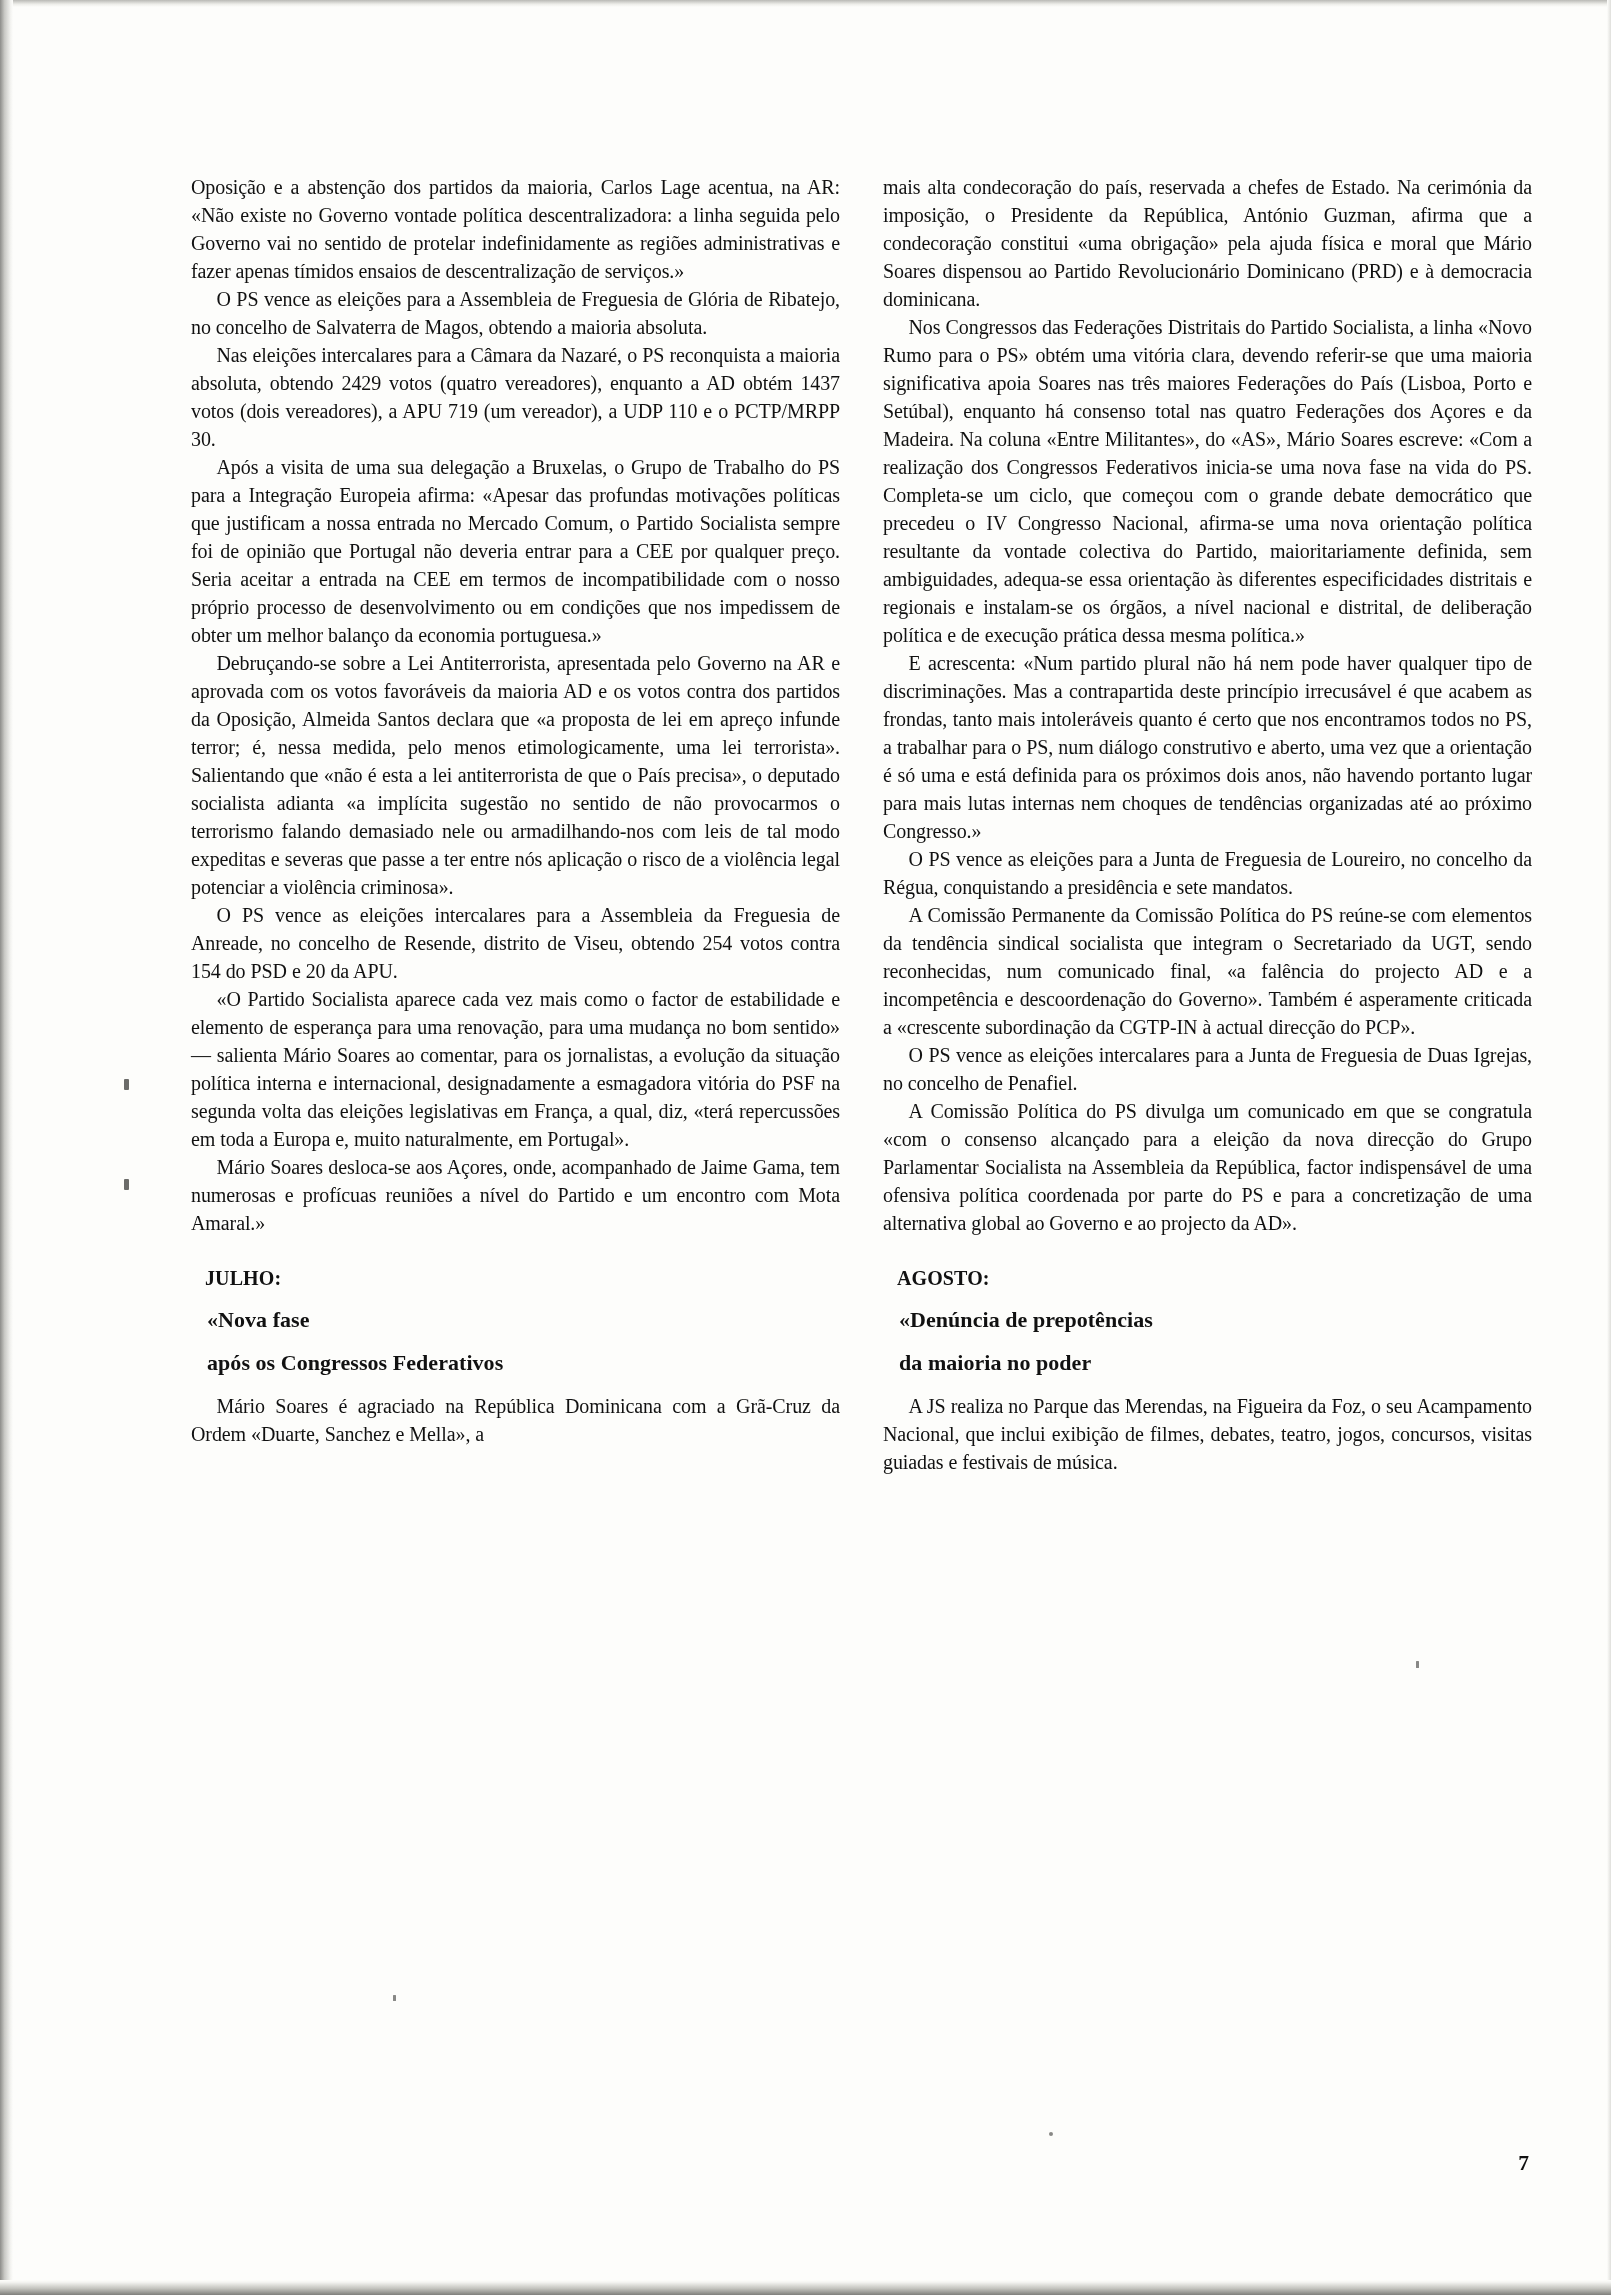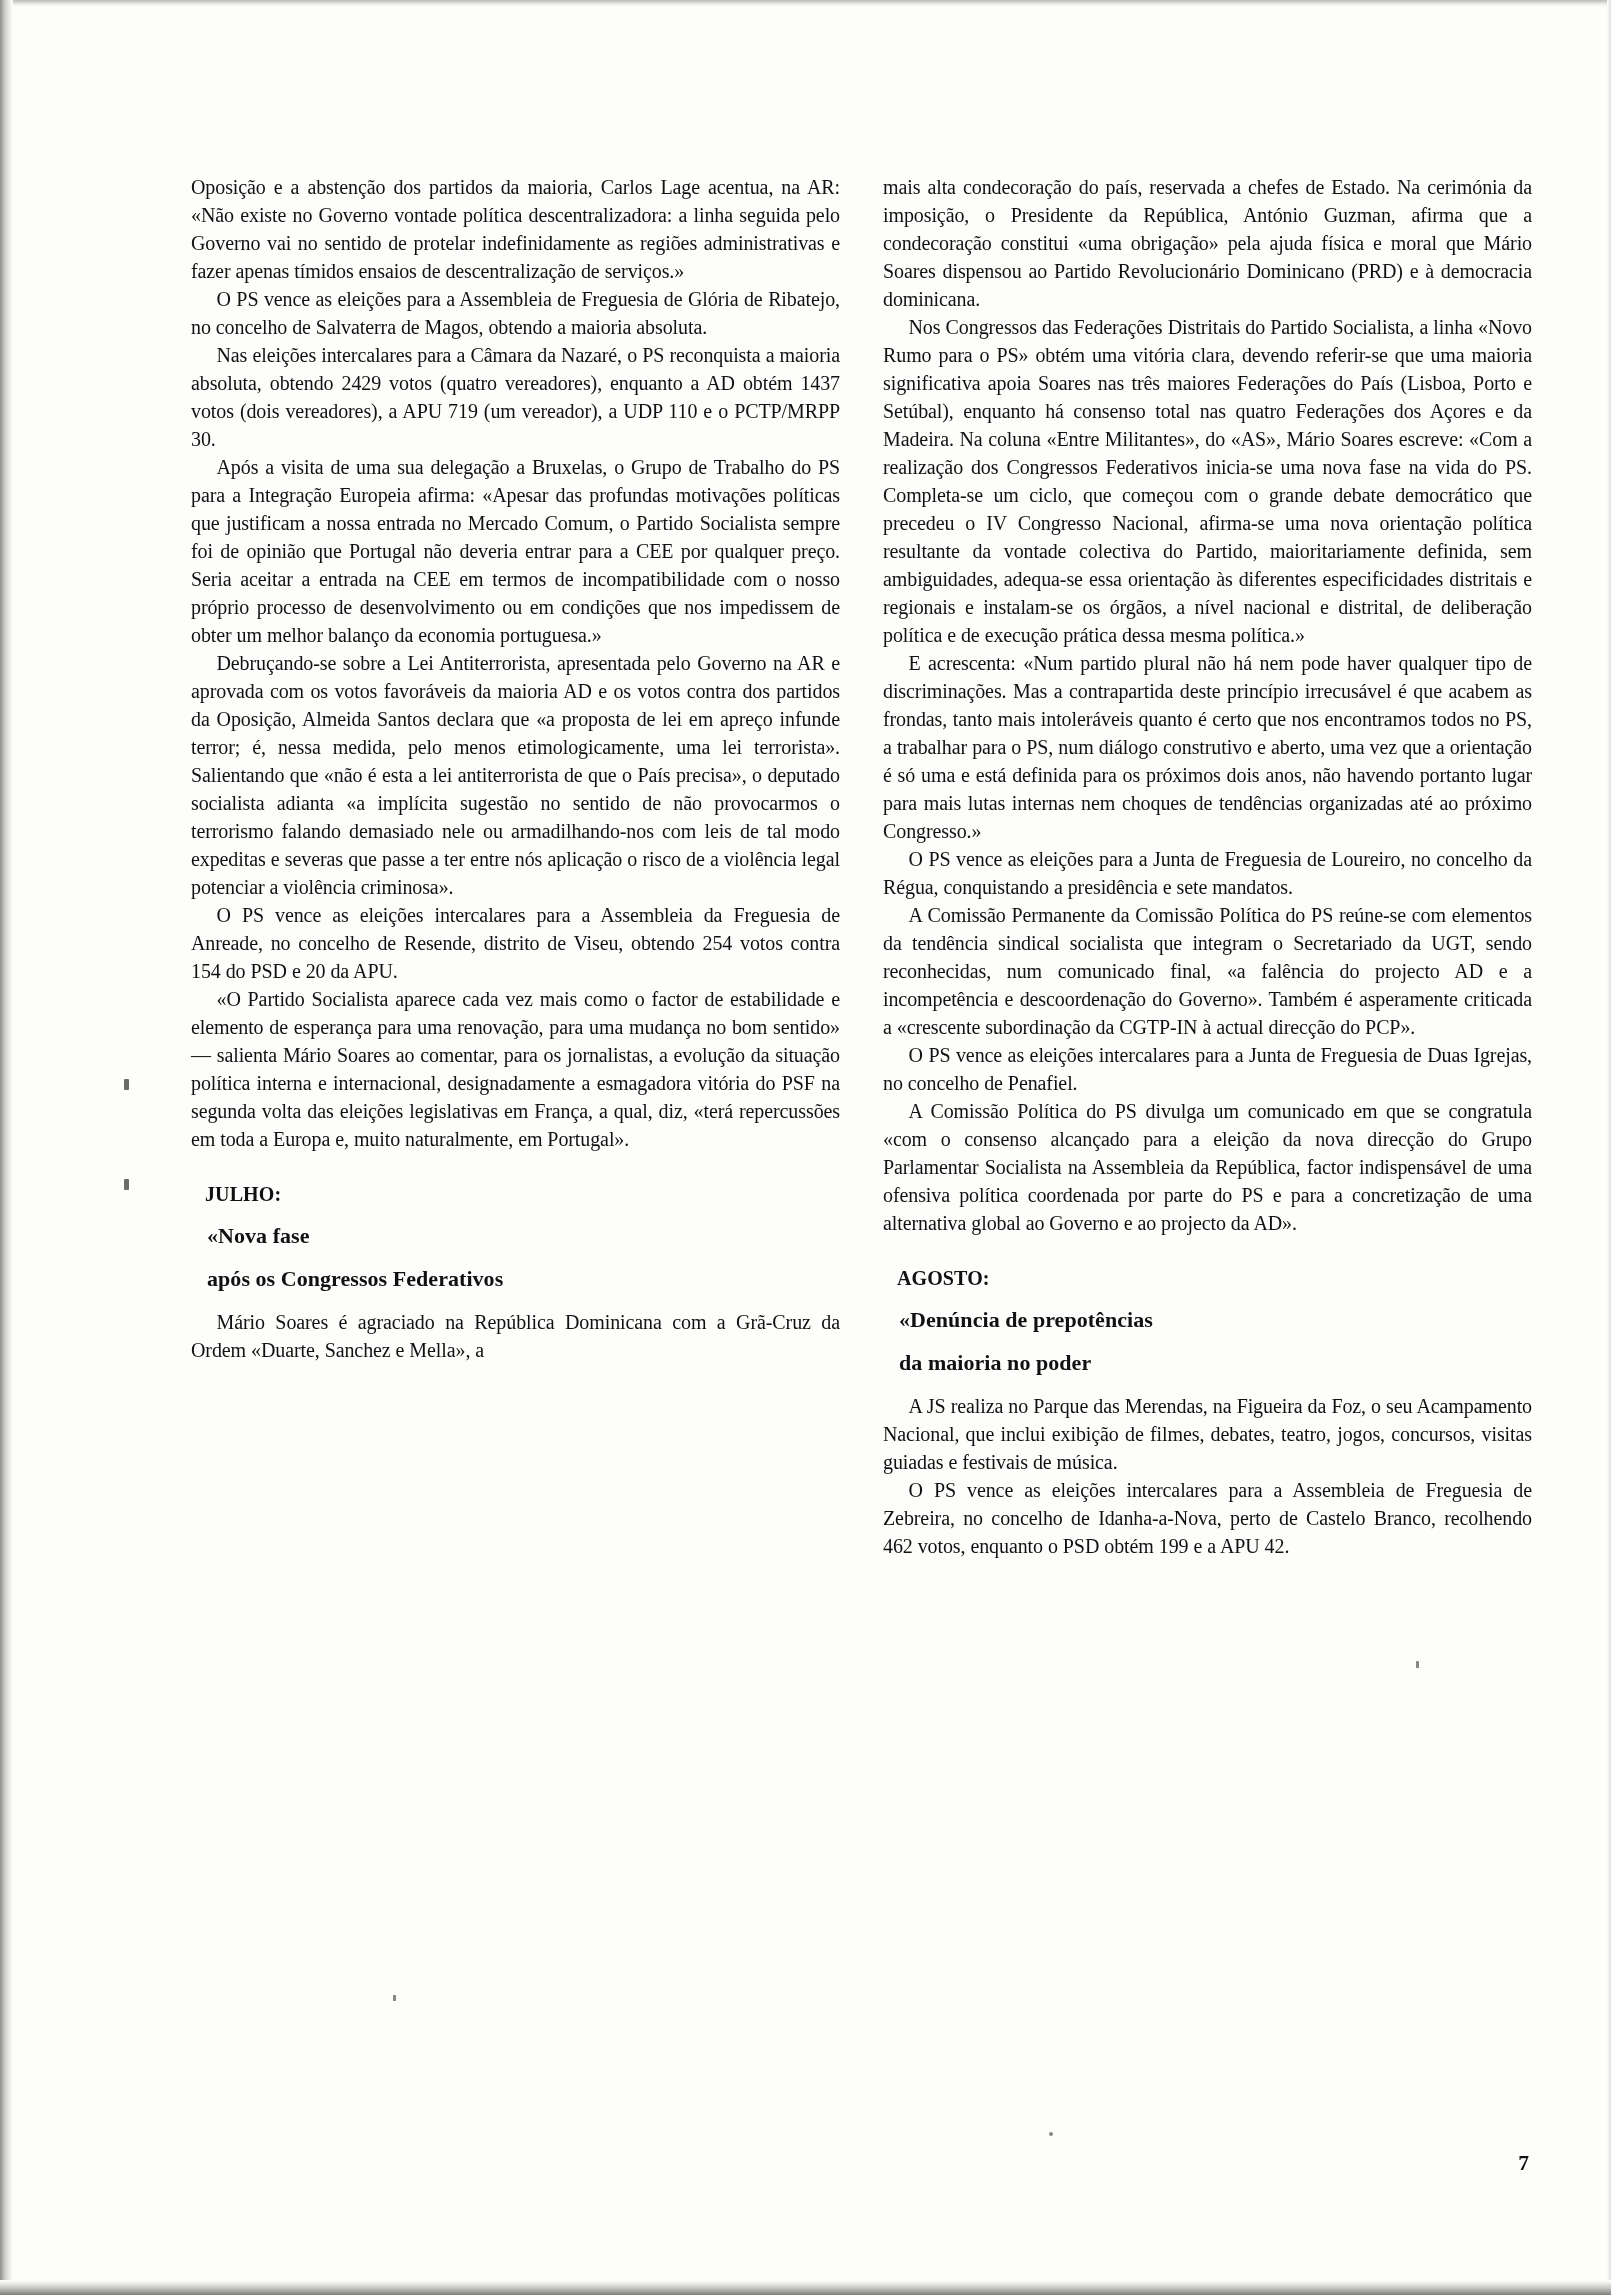--- a/index.html
+++ b/index.html
@@ -143,20 +143,21 @@
   <div class="columns">
 
     <div class="col">
       <p class="body-text no-indent">Oposição e a abstenção dos partidos da maioria, Carlos Lage acentua, na AR: «Não existe no Governo vontade política descentralizadora: a linha seguida pelo Governo vai no sentido de protelar indefinidamente as regiões administrativas e fazer apenas tímidos ensaios de descentralização de serviços.»</p>
       <p class="body-text">O PS vence as eleições para a Assembleia de Freguesia de Glória de Ribatejo, no concelho de Salvaterra de Magos, obtendo a maioria absoluta.</p>
       <p class="body-text">Nas eleições intercalares para a Câmara da Nazaré, o PS reconquista a maioria absoluta, obtendo 2429 votos (quatro vereadores), enquanto a AD obtém 1437 votos (dois vereadores), a APU 719 (um vereador), a UDP 110 e o PCTP/MRPP 30.</p>
       <p class="body-text">Após a visita de uma sua delegação a Bruxelas, o Grupo de Trabalho do PS para a Integração Europeia afirma: «Apesar das profundas motivações políticas que justificam a nossa entrada no Mercado Comum, o Partido Socialista sempre foi de opinião que Portugal não deveria entrar para a CEE por qualquer preço. Seria aceitar a entrada na CEE em termos de incompatibilidade com o nosso próprio processo de desenvolvimento ou em condições que nos impedissem de obter um melhor balanço da economia portuguesa.»</p>
       <p class="body-text">Debruçando-se sobre a Lei Antiterrorista, apresentada pelo Governo na AR e aprovada com os votos favoráveis da maioria AD e os votos contra dos partidos da Oposição, Almeida Santos declara que «a proposta de lei em apreço infunde terror; é, nessa medida, pelo menos etimologicamente, uma lei terrorista». Salientando que «não é esta a lei antiterrorista de que o País precisa», o deputado socialista adianta «a implícita sugestão no sentido de não provocarmos o terrorismo falando demasiado nele ou armadilhando-nos com leis de tal modo expeditas e severas que passe a ter entre nós aplicação o risco de a violência legal potenciar a violência criminosa».</p>
       <p class="body-text">O PS vence as eleições intercalares para a Assembleia da Freguesia de Anreade, no concelho de Resende, distrito de Viseu, obtendo 254 votos contra 154 do PSD e 20 da APU.</p>
       <p class="body-text">«O Partido Socialista aparece cada vez mais como o factor de estabilidade e elemento de esperança para uma renovação, para uma mudança no bom sentido» — salienta Mário Soares ao comentar, para os jornalistas, a evolução da situação política interna e internacional, designadamente a esmagadora vitória do PSF na segunda volta das eleições legislativas em França, a qual, diz, «terá repercussões em toda a Europa e, muito naturalmente, em Portugal».</p>
+      <p class="body-text">Mário Soares desloca-se aos Açores, onde, acompanhado de Jaime Gama, tem numerosas e profícuas reuniões a nível do Partido e um encontro com Mota Amaral.»</p>
 
       <p class="month-head gap-before-head">JULHO:</p>
       <p class="sub-head">«Nova fase</p>
       <p class="sub-head">após os Congressos Federativos</p>
 
       <p class="body-text gap-after-head">Mário Soares é agraciado na República Dominicana com a Grã-Cruz da Ordem «Duarte, Sanchez e Mella», a</p>
     </div>
 
     <div class="col">
       <p class="body-text no-indent">mais alta condecoração do país, reservada a chefes de Estado. Na cerimónia da imposição, o Presidente da República, António Guzman, afirma que a condecoração constitui «uma obrigação» pela ajuda física e moral que Mário Soares dispensou ao Partido Revolucionário Dominicano (PRD) e à democracia dominicana.</p>
@@ -165,21 +166,20 @@
       <p class="body-text">O PS vence as eleições para a Junta de Freguesia de Loureiro, no concelho da Régua, conquistando a presidência e sete mandatos.</p>
       <p class="body-text">A Comissão Permanente da Comissão Política do PS reúne-se com elementos da tendência sindical socialista que integram o Secretariado da UGT, sendo reconhecidas, num comunicado final, «a falência do projecto AD e a incompetência e descoordenação do Governo». Também é asperamente criticada a «crescente subordinação da CGTP-IN à actual direcção do PCP».</p>
       <p class="body-text">O PS vence as eleições intercalares para a Junta de Freguesia de Duas Igrejas, no concelho de Penafiel.</p>
       <p class="body-text">A Comissão Política do PS divulga um comunicado em que se congratula «com o consenso alcançado para a eleição da nova direcção do Grupo Parlamentar Socialista na Assembleia da República, factor indispensável de uma ofensiva política coordenada por parte do PS e para a concretização de uma alternativa global ao Governo e ao projecto da AD».</p>
 
       <p class="month-head gap-before-head">AGOSTO:</p>
       <p class="sub-head">«Denúncia de prepotências</p>
       <p class="sub-head">da maioria no poder</p>
 
       <p class="body-text gap-after-head">A JS realiza no Parque das Merendas, na Figueira da Foz, o seu Acampamento Nacional, que inclui exibição de filmes, debates, teatro, jogos, concursos, visitas guiadas e festivais de música.</p>
-      <p class="body-text">O PS vence as eleições intercalares para a Assembleia de Freguesia de Zebreira, no concelho de Idanha-a-Nova, perto de Castelo Branco, recolhendo 462 votos, enquanto o PSD obtém 199 e a APU 42.</p>
     </div>
 
   </div>
 
   <div class="page-number">7</div>
 
 </div>
 
 
 </body></html>

